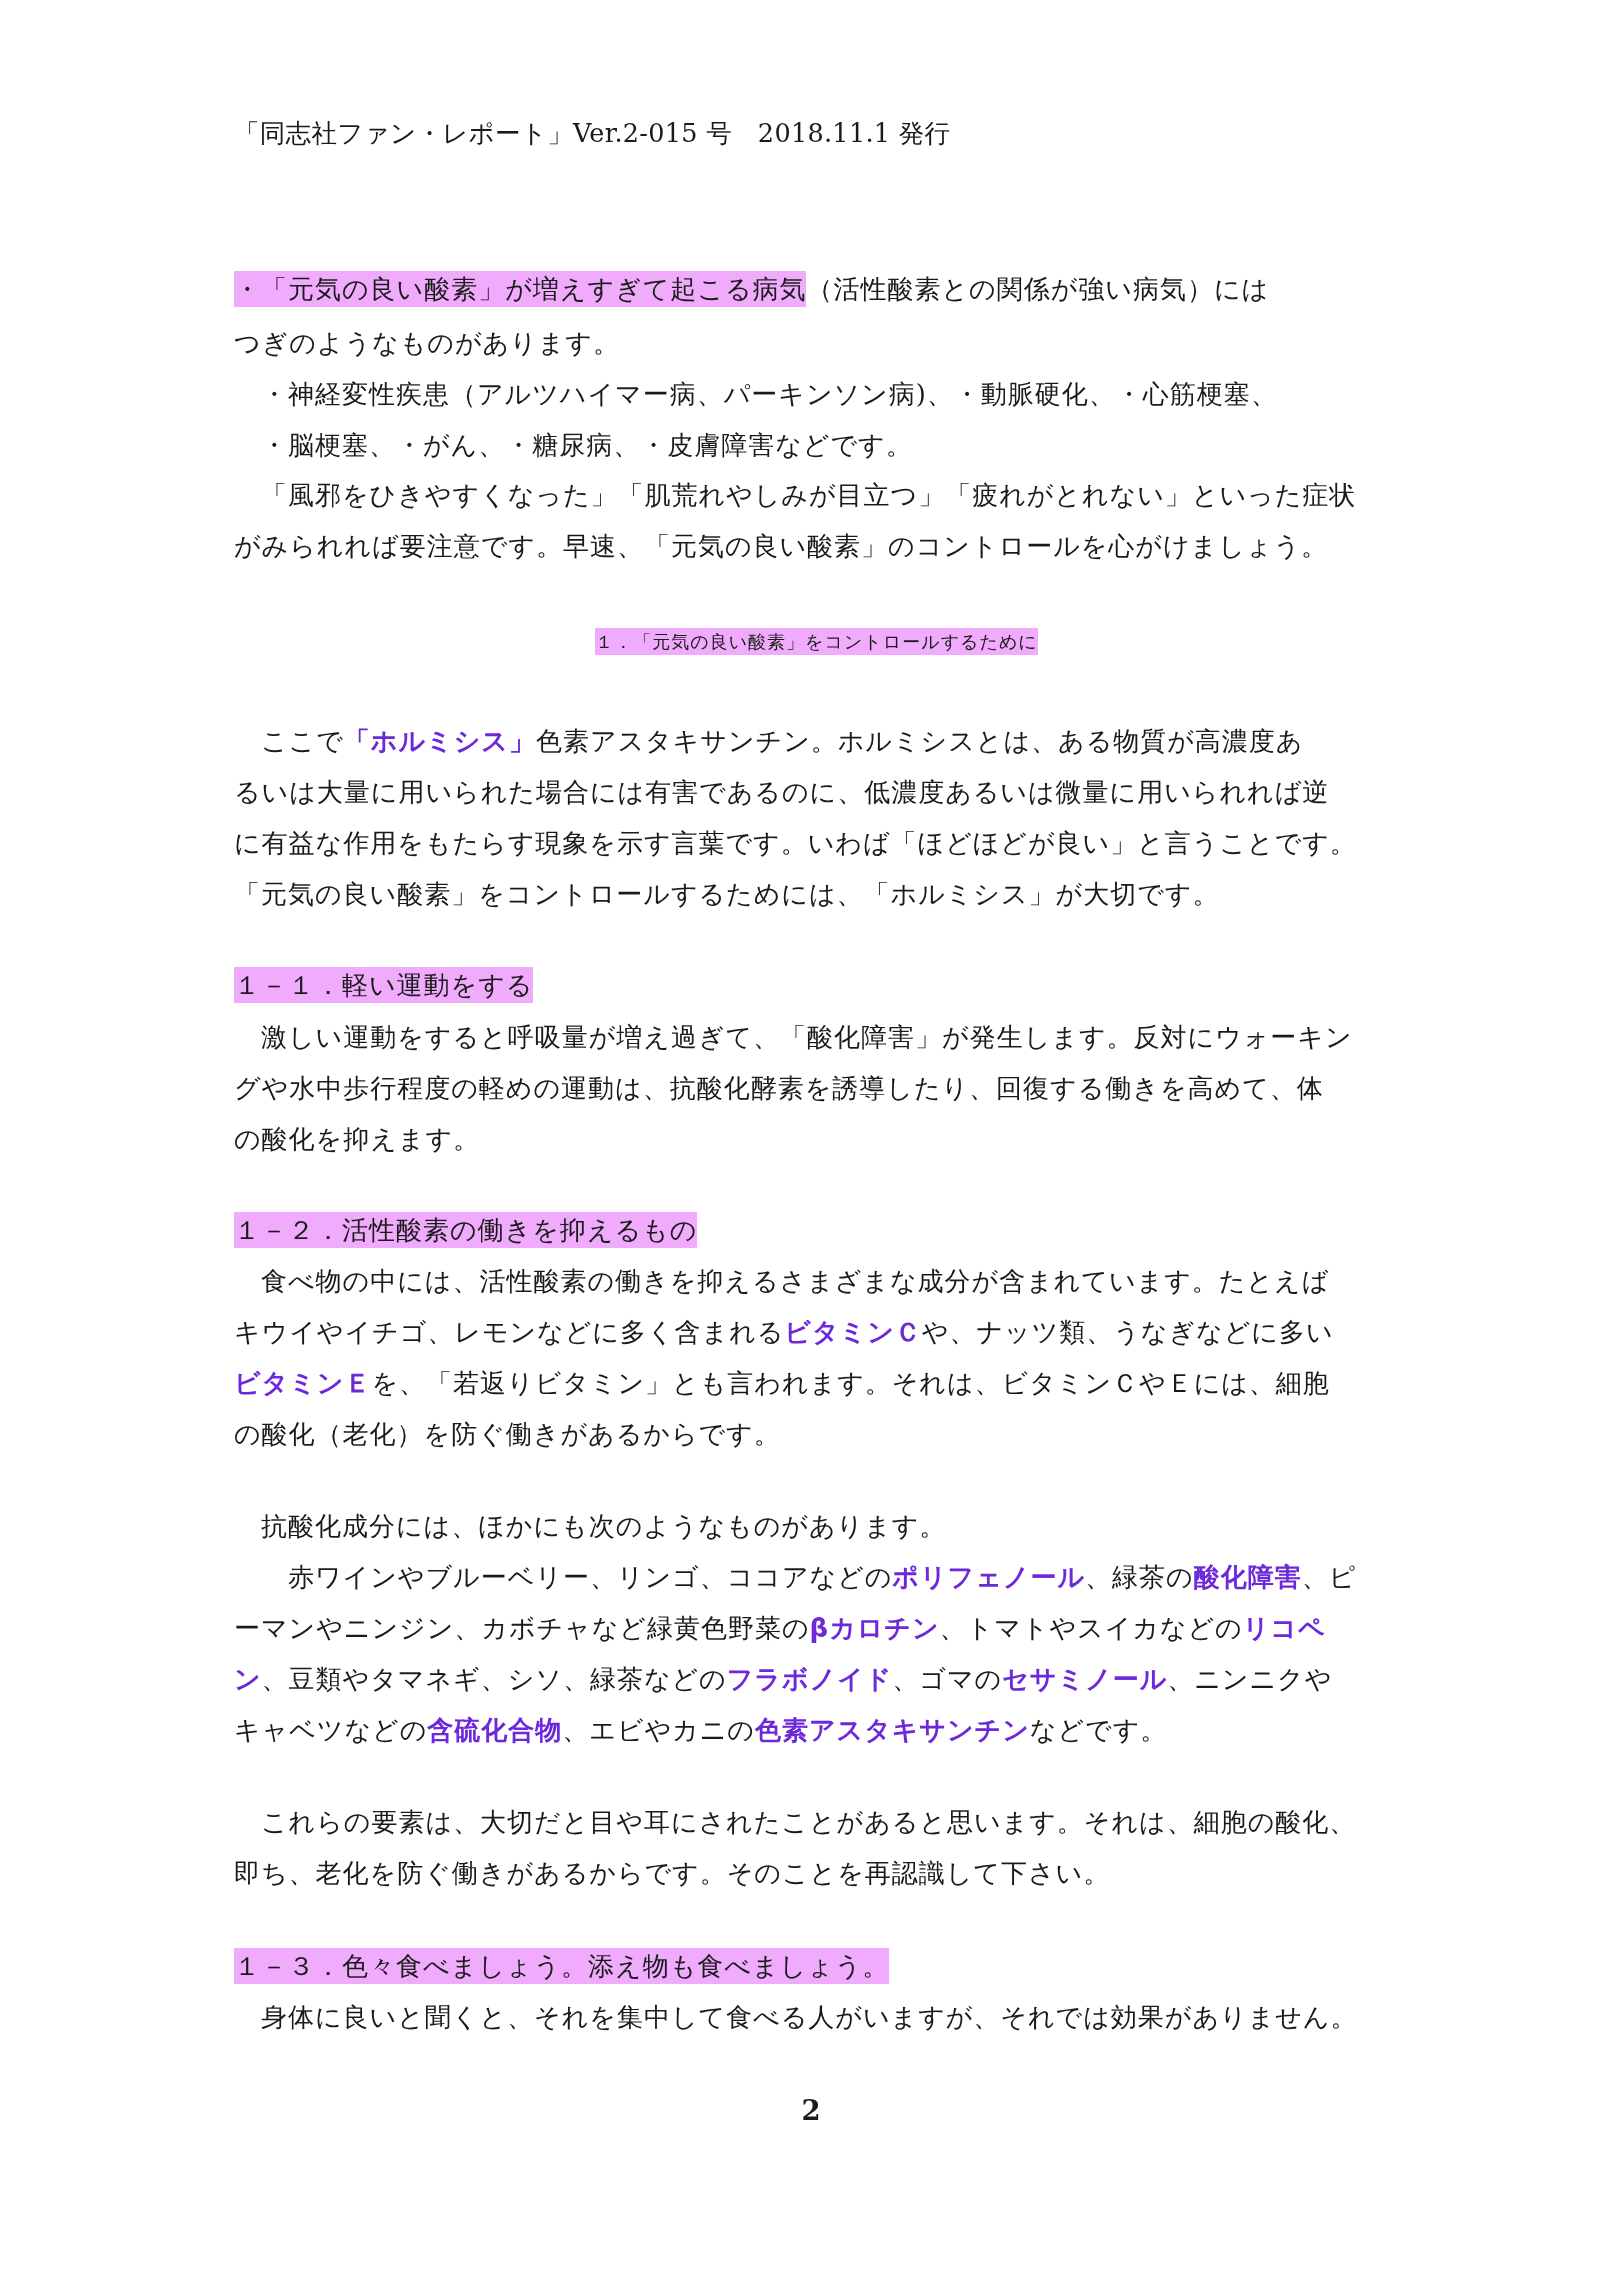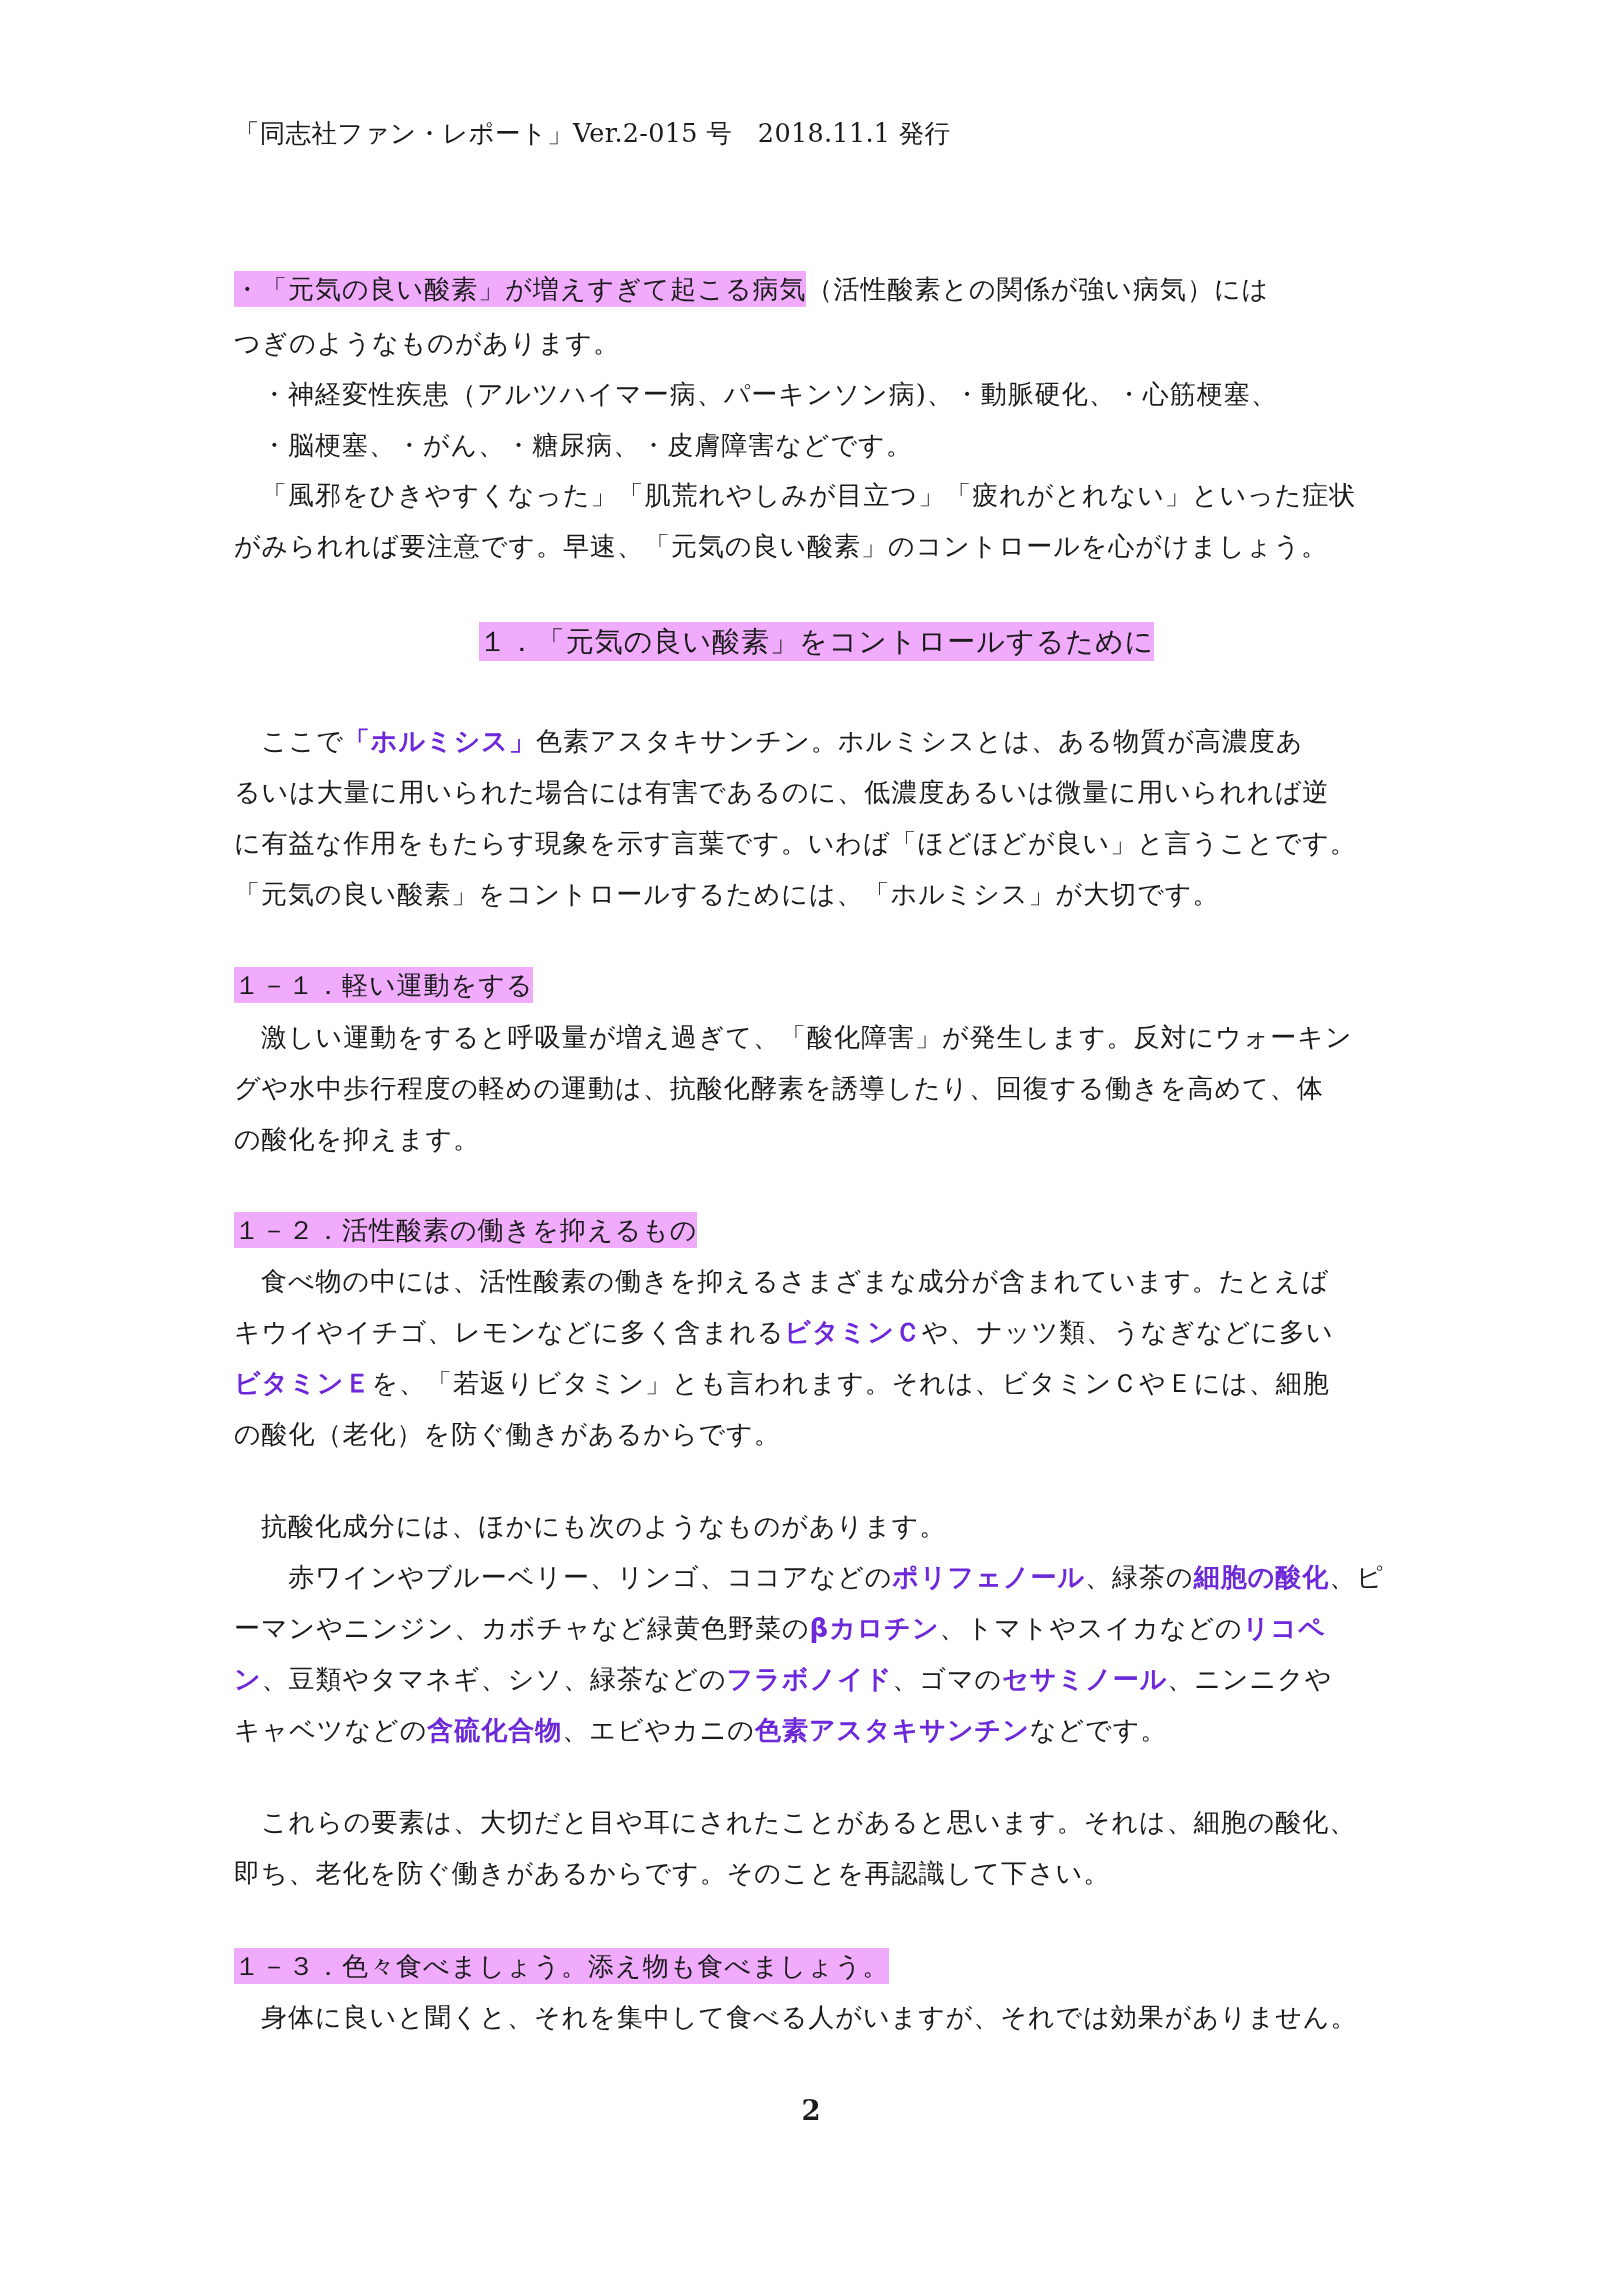--- a/index.html
+++ b/index.html
@@ -51,21 +51,21 @@
     .red {
       color: #6d28d9;
       font-weight: bold;
       font-family: "DejaVu Sans", "Liberation Sans", sans-serif;
     }
     .center {
       position: absolute;
       left: 0;
       width: 1165px;
       text-align: center;
-      font-size: 28px;
+      font-size: 18px;
       line-height: 39px;
       white-space: nowrap;
       letter-spacing: 1px;
     }
     .pagenum {
       position: absolute;
       left: 0;
       width: 1622px;
       top: 2094px;
       text-align: center;
@@ -102,21 +102,21 @@
     <div class="line" style="top:1120px;">の酸化を抑えます。</div>
 
     <div class="line" style="top:1211px;"><span class="hl">１－２．活性酸素の働きを抑えるもの</span></div>
     <div class="line" style="top:1262px;">　食べ物の中には、活性酸素の働きを抑えるさまざまな成分が含まれています。たとえば</div>
     <div class="line" style="top:1313px;"><span>キウイやイチゴ、レモンなどに多く含まれる</span><span class="red">ビタミンＣ</span><span>や、ナッツ類、うなぎなどに多い</span></div>
     <div class="line" style="top:1364px;"><span class="red">ビタミンＥ</span><span>を、「若返りビタミン」とも言われます。それは、ビタミンＣやＥには、細胞</span></div>
     <div class="line" style="top:1415px;">の酸化（老化）を防ぐ働きがあるからです。</div>
 
     <div class="line" style="top:1507px;">　抗酸化成分には、ほかにも次のようなものがあります。</div>
 
-    <div class="line" style="top:1558px;"><span>　　赤ワインやブルーベリー、リンゴ、ココアなどの</span><span class="red">ポリフェノール</span><span>、緑茶の</span><span class="red">細胞の酸化</span><span>、ピ</span></div>
+    <div class="line" style="top:1558px;"><span>　　赤ワインやブルーベリー、リンゴ、ココアなどの</span><span class="red">ポリフェノール</span><span>、緑茶の</span><span class="red">酸化障害</span><span>、ピ</span></div>
     <div class="line" style="top:1609px;"><span>ーマンやニンジン、カボチャなど緑黄色野菜の</span><span class="red">βカロチン</span><span>、トマトやスイカなどの</span><span class="red">リコペ</span></div>
     <div class="line" style="top:1660px;"><span class="red">ン</span><span>、豆類やタマネギ、シソ、緑茶などの</span><span class="red">フラボノイド</span><span>、ゴマの</span><span class="red">セサミノール</span><span>、ニンニクや</span></div>
     <div class="line" style="top:1711px;"><span>キャベツなどの</span><span class="red">含硫化合物</span><span>、エビやカニの</span><span class="red">色素アスタキサンチン</span><span>などです。</span></div>
 
     <div class="line" style="top:1803px;">　これらの要素は、大切だと目や耳にされたことがあると思います。それは、細胞の酸化、</div>
     <div class="line" style="top:1854px;">即ち、老化を防ぐ働きがあるからです。そのことを再認識して下さい。</div>
 
     <div class="line" style="top:1947px;"><span class="hl">１－３．色々食べましょう。添え物も食べましょう。</span></div>
     <div class="line" style="top:1998px;">　身体に良いと聞くと、それを集中して食べる人がいますが、それでは効果がありません。</div>
 

